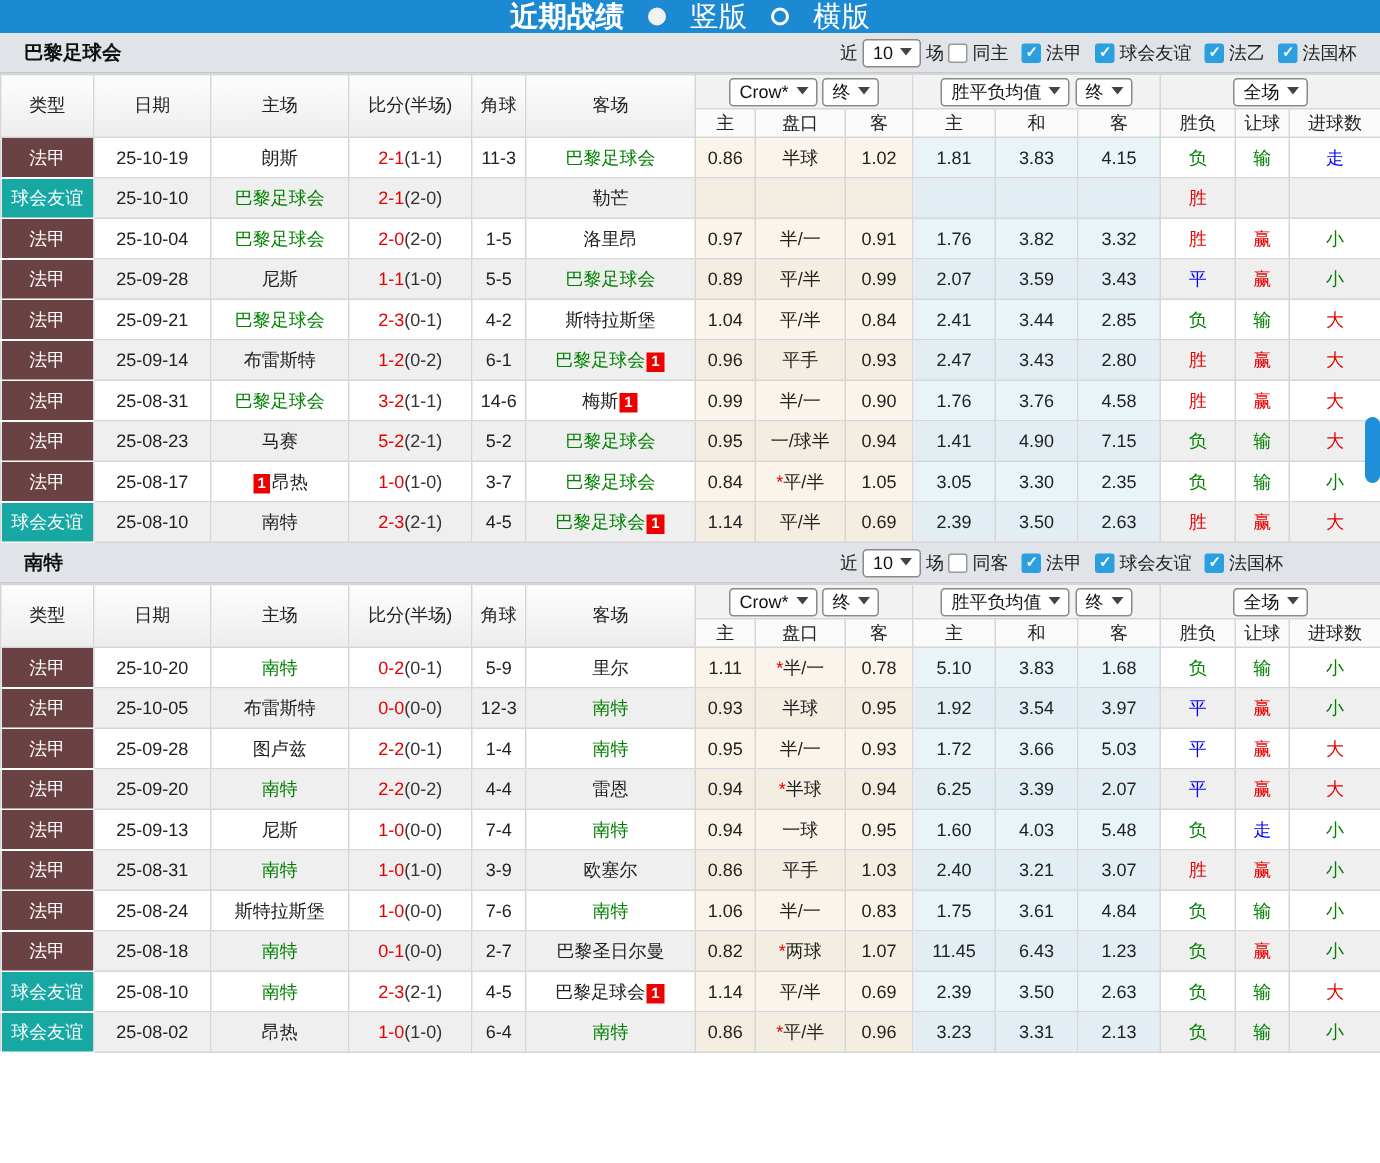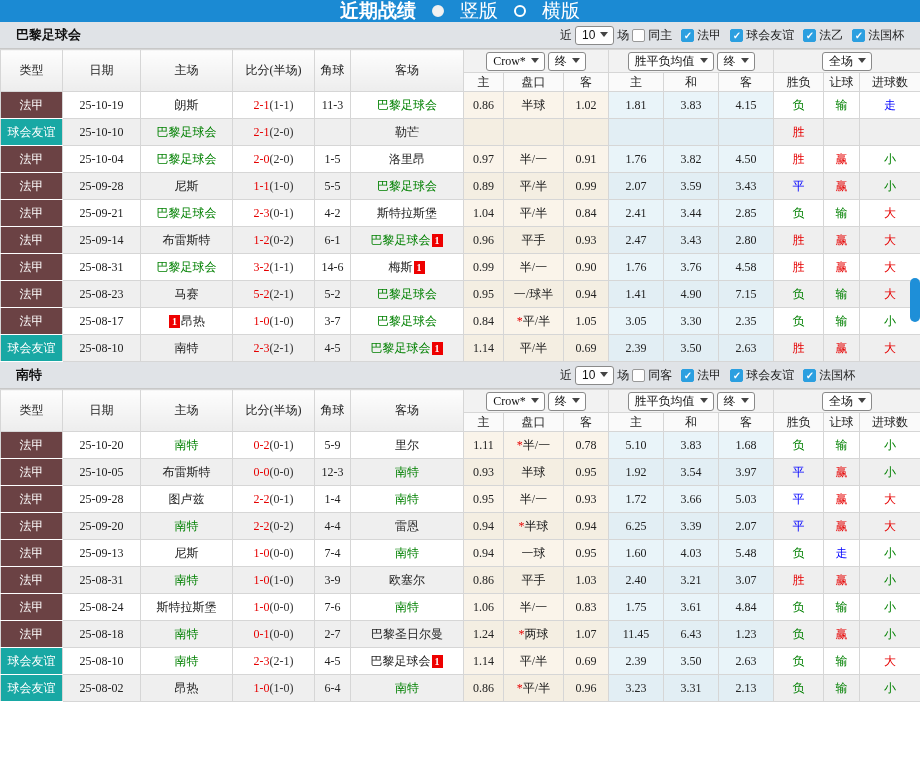--- a/index.html
+++ b/index.html
@@ -32,21 +32,21 @@
     border:1px solid #8a8a8a; border-radius:3px; padding:1px 5px 2px 6px;
     font-size:12px; color:#111; cursor:default; line-height:14px;
   }
   .caret { width:0; height:0; border:4px solid transparent; border-top:5px solid #444;
            margin-top:4px; display:inline-block; }
   .cb { display:inline-block; width:13px; height:13px; border:1px solid #999;
         background:#fff; border-radius:2px; vertical-align:-2px; text-align:center;
         line-height:12px; font-size:10px; }
   .cb.checked { background:#2b9fe0; border-color:#2b9fe0; color:#fff; font-weight:bold; }
   
-  table { border-collapse:collapse; table-layout:fixed; width:920px;font-family:Liberation Serif, serif; }
+  table { border-collapse:collapse; table-layout:fixed; width:920px; }
   th, td { border:1px solid #d6d6d6; text-align:center; overflow:hidden; white-space:nowrap; }
   thead th { background:linear-gradient(#fdfdfd,#ededed); font-weight:normal; color:#222; }
   tr.head-a th { height:23px; }
   tr.head-b th { height:19px; background:#fafafa; }
   th.ctrl { background:#f2f2f2; }
   tbody td { height:27px; background:#fff; }
   tbody tr:nth-child(even) td { background:#efefef; }
   tbody tr td.crow { background:#faf4ea;margin-left:23px; }
   tbody tr:nth-child(even) td.crow { background:#f4eee2; }
   tbody tr td.avgc { background:#e9f4f9; }
@@ -202,21 +202,21 @@
             <td>25-10-04</td>
             <td><span class="tg">巴黎足球会</span></td>
             <td><span class="c-red">2-0</span><span class="half">(2-0)</span></td>
             <td>1-5</td>
             <td><span>洛里昂</span></td>
             <td class="crow">0.97</td>
             <td class="crow"><span>半/一</span></td>
             <td class="crow">0.91</td>
             <td class="avgc">1.76</td>
             <td class="avgc">3.82</td>
-            <td class="avgc">4.50</td>
+            <td class="avgc">3.32</td>
             <td class="c-red">胜</td>
             <td class="c-red">赢</td>
             <td class="c-green">小</td>
           </tr>
           <tr>
             <td class="type-league">法甲</td>
             <td>25-09-28</td>
             <td><span>尼斯</span></td>
             <td><span class="c-red">1-1</span><span class="half">(1-0)</span></td>
             <td>5-5</td>
@@ -533,21 +533,21 @@
             <td class="c-green">输</td>
             <td class="c-green">小</td>
           </tr>
           <tr>
             <td class="type-league">法甲</td>
             <td>25-08-18</td>
             <td><span class="tg">南特</span></td>
             <td><span class="c-red">0-1</span><span class="half">(0-0)</span></td>
             <td>2-7</td>
             <td><span>巴黎圣日尔曼</span></td>
-            <td class="crow">1.24</td>
+            <td class="crow">0.82</td>
             <td class="crow"><span class="c-red">*</span><span>两球</span></td>
             <td class="crow">1.07</td>
             <td class="avgc">11.45</td>
             <td class="avgc">6.43</td>
             <td class="avgc">1.23</td>
             <td class="c-green">负</td>
             <td class="c-red">赢</td>
             <td class="c-green">小</td>
           </tr>
           <tr>

